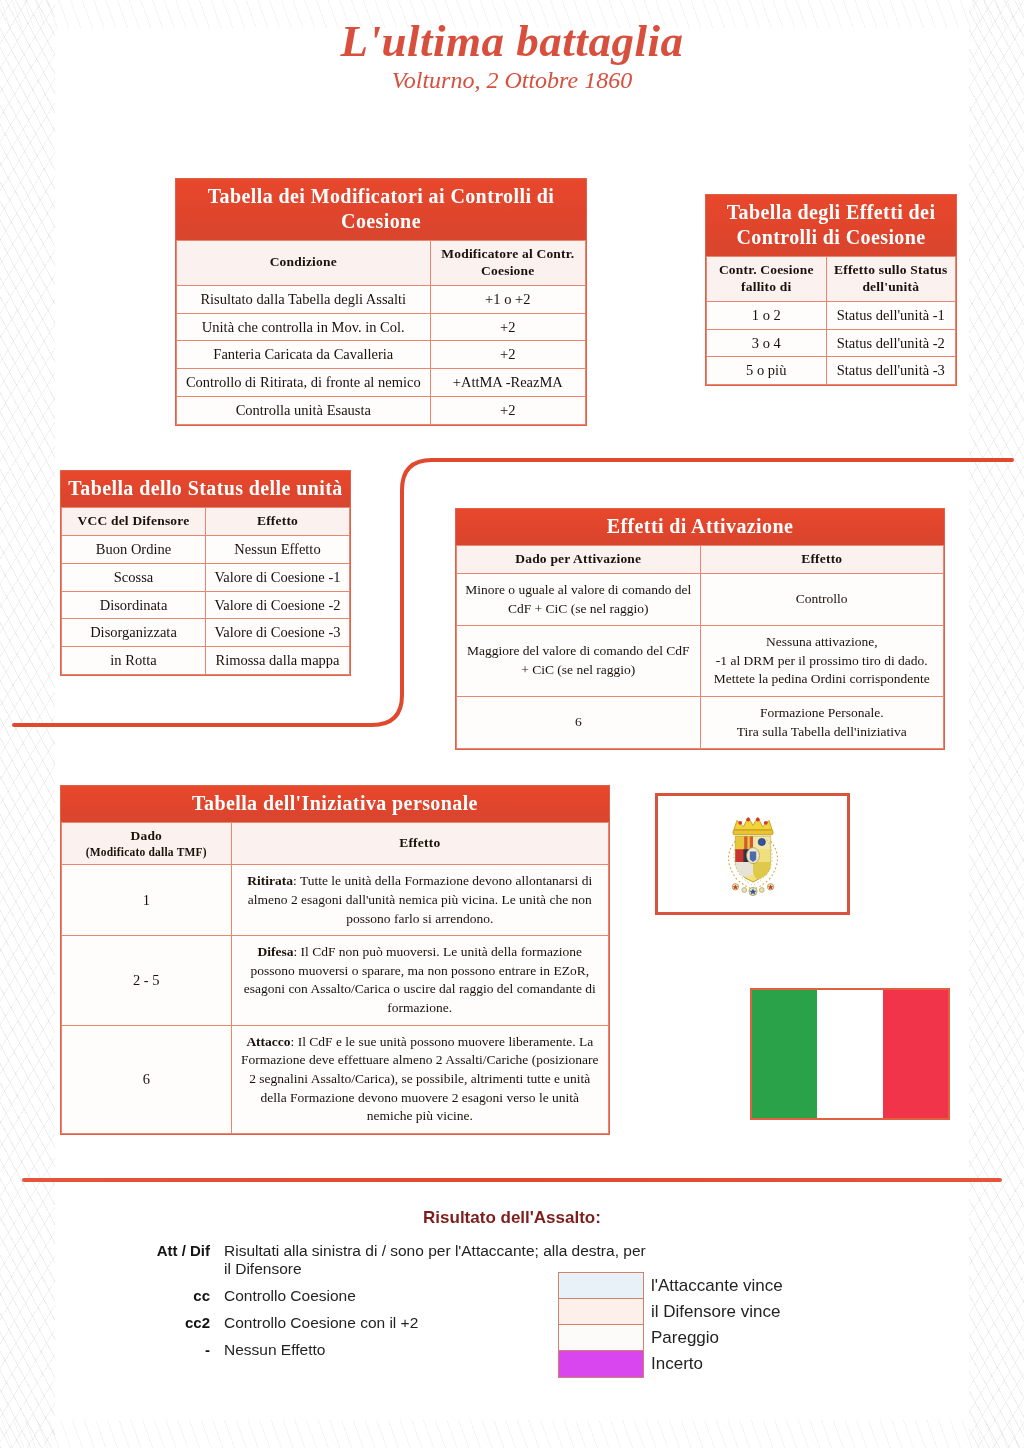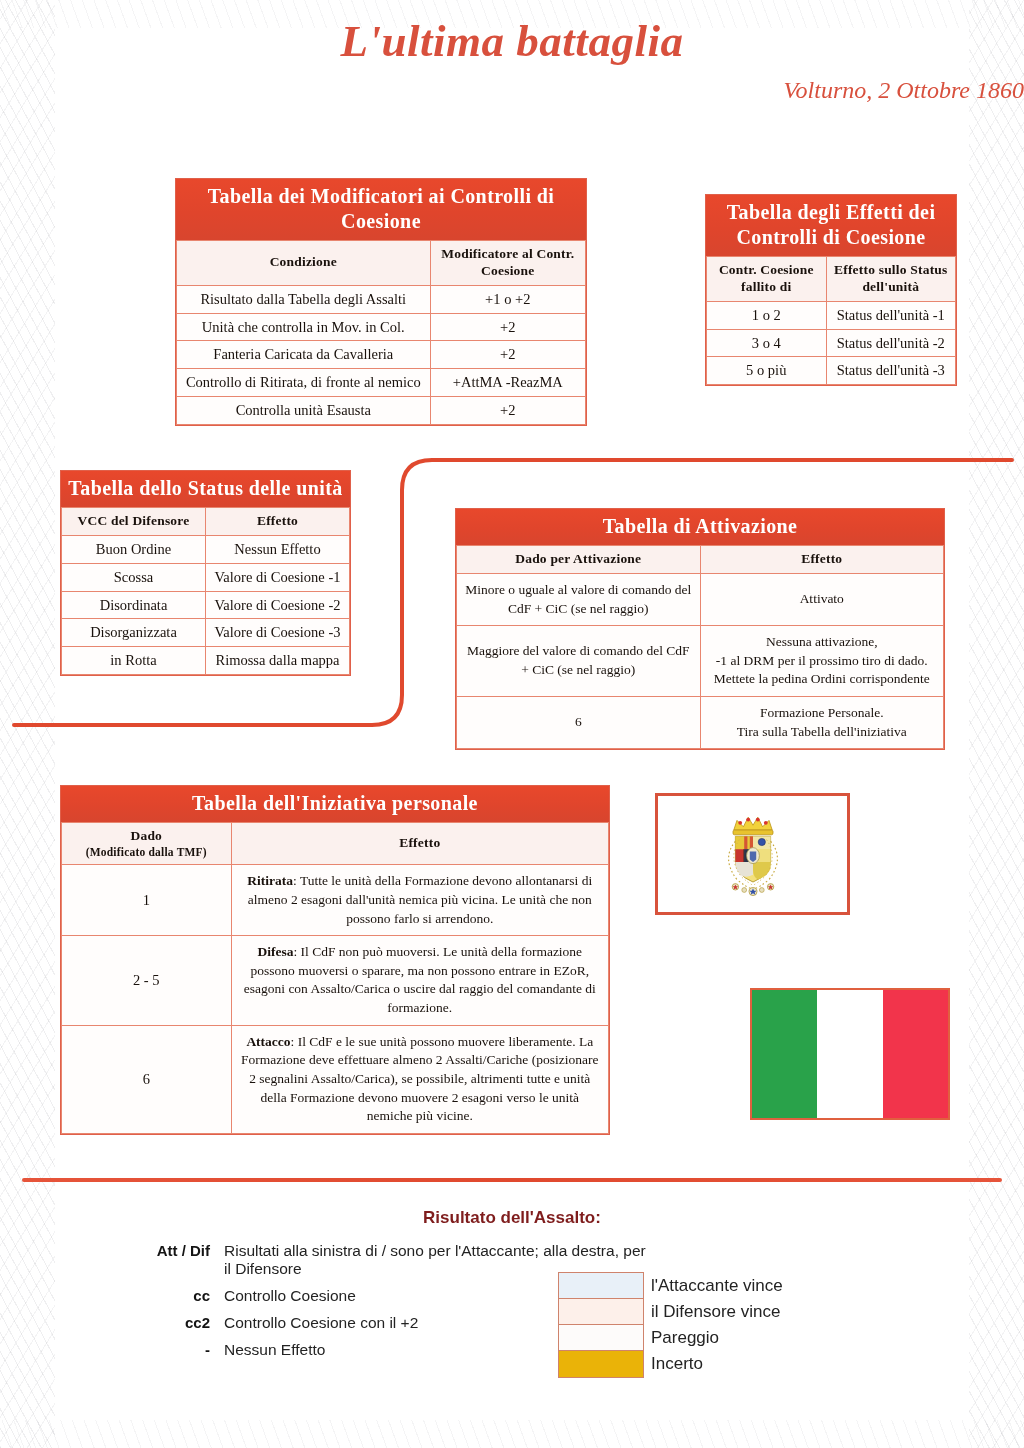--- a/index.html
+++ b/index.html
@@ -36,22 +36,21 @@
   #title-block{position:absolute;left:0;top:18px;width:1024px;text-align:center;}
   #main-title{
     font-family:"Liberation Serif", serif;
     font-style:italic;font-weight:bold;
     font-size:45px;color:#d8503d;letter-spacing:.5px;
     line-height:1.05;
   }
   #subtitle{
     font-family:"Liberation Serif", serif;
     font-style:italic;font-size:24px;color:#d8503d;
-    margin-top:12px;
-    text-align:right;
+    margin-top:2px;
   }
 
   
   .tbl{position:absolute;border:1px solid #e0604a;background:#fff;box-sizing:border-box;}
   .tbl .cap{
     background:linear-gradient(180deg,#e8482c 0%,#e0452c 55%,#d8452e 100%);
     color:#fff;text-align:center;
     font-family:"Liberation Serif", serif;
     font-weight:bold;font-size:20px;letter-spacing:.4px;
     padding:5px 6px 6px;
@@ -239,36 +238,36 @@
           </tr>
           <tr>
             <td class="lbl">in Rotta</td>
             <td class="lbl">Rimossa dalla mappa</td>
           </tr>
         </tbody>
     </table>
   </div>
 
   <div class="tbl" id="tbl-attivazione" style="left:455px;top:508px;width:490px;">
-    <div class="cap">Tabella di Attivazione</div>
+    <div class="cap">Effetti di Attivazione</div>
     <table>
       <colgroup>
           <col style="width:50%">
           <col style="width:50%">
         </colgroup>
       <thead>
         <tr>
           <th>Dado per Attivazione</th>
           <th>Effetto</th>
         </tr>
       </thead>
       <tbody id="att-body">
           <tr>
             <td class="bigcell">Minore o uguale al valore di comando del CdF + CiC (se nel raggio)</td>
-            <td class="bigcell">Attivato</td>
+            <td class="bigcell">Controllo</td>
           </tr>
           <tr>
             <td class="bigcell">Maggiore del valore di comando del CdF + CiC (se nel raggio)</td>
             <td class="bigcell">
               <div>Nessuna attivazione,</div>
               <div>-1 al DRM per il prossimo tiro di dado.</div>
               <div>Mettete la pedina Ordini corrispondente</div>
             </td>
           </tr>
           <tr>
@@ -391,18 +390,18 @@
   <div id="swatches">
       <div class="sw" style="background: rgb(232, 240, 248);">
         <span class="sw-label">l'Attaccante vince</span>
       </div>
       <div class="sw" style="background: rgb(253, 240, 234);">
         <span class="sw-label">il Difensore vince</span>
       </div>
       <div class="sw" style="background: rgb(253, 251, 250);">
         <span class="sw-label">Pareggio</span>
       </div>
-      <div class="sw" style="background: #eab308;">
+      <div class="sw" style="background: #d946ef;">
         <span class="sw-label">Incerto</span>
       </div>
     </div>
 
 </div>
 
 </body></html>

